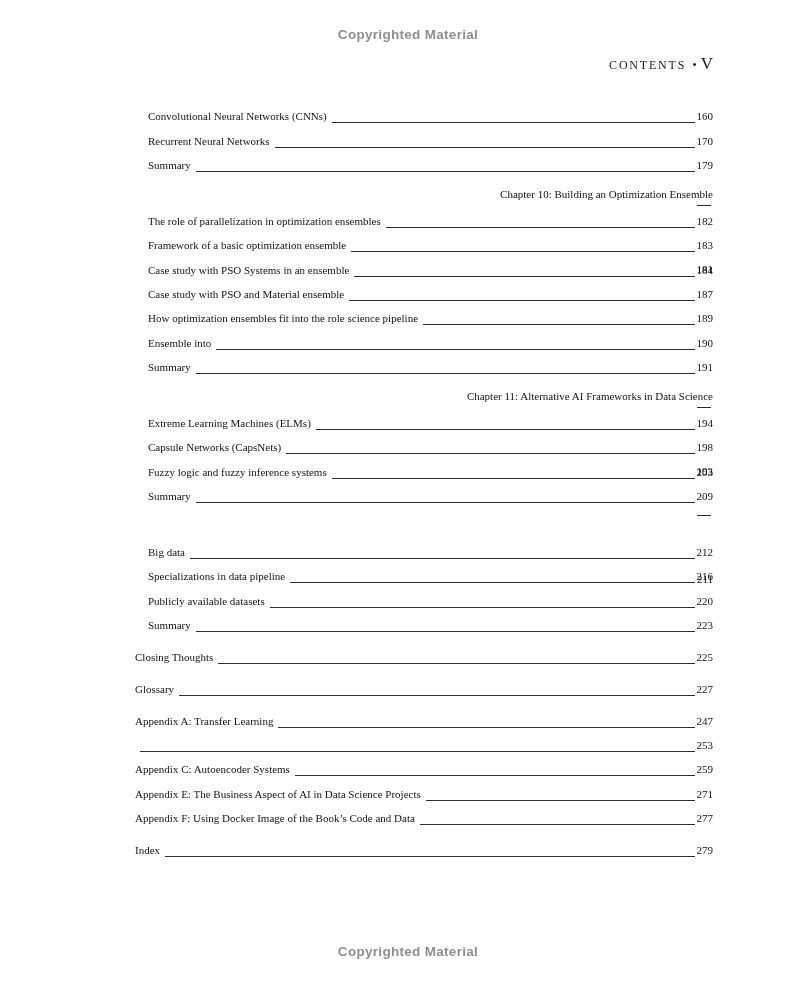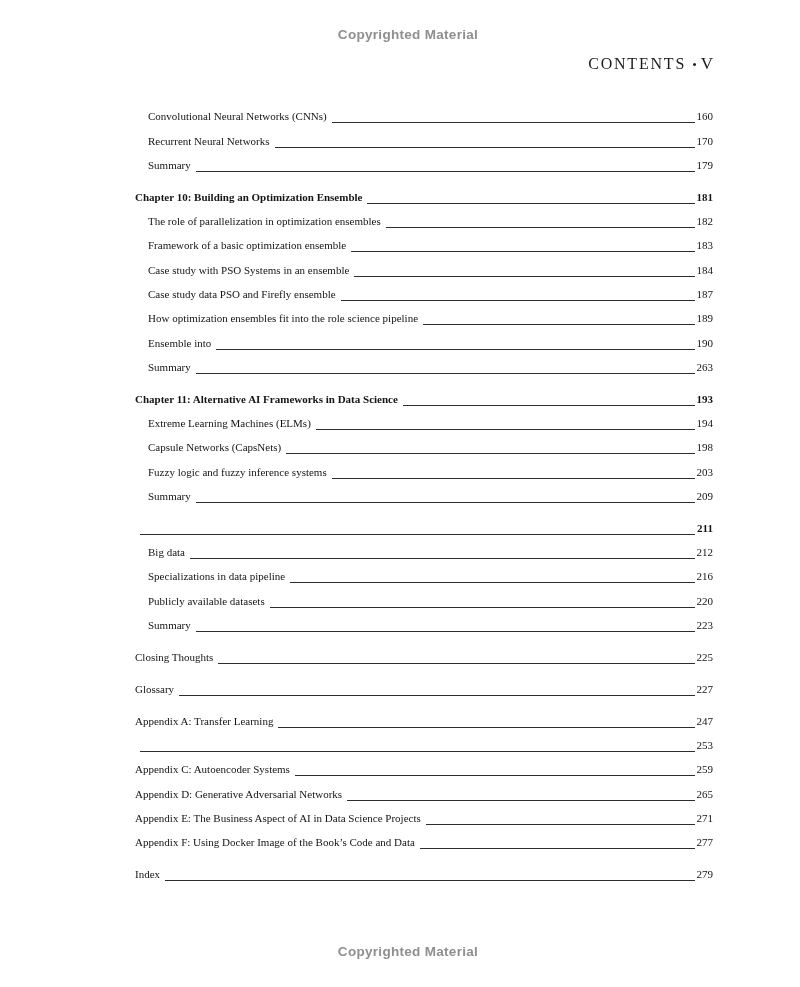--- a/index.html
+++ b/index.html
@@ -25,21 +25,21 @@
   .watermark.bottom { top: 944px; }
 
   .page-header {
     position: absolute;
     top: 54px; left: 135px; width: 578px;
     text-align: right;
     color: #1c1c1c;
     white-space: nowrap;
   }
   .page-header .hdr-title {
-    font-size: 16px;
+    font-size: 12px;
     letter-spacing: 1.8px;
     font-variant: small-caps;
     text-transform: uppercase;
     margin-top: 44px;
   }
   .page-header .hdr-bullet { font-size: 13px; margin: 0 4px 0 6px; }
   .page-header .hdr-page  { font-size: 17px; }
 
   .toc {
     position: absolute;
@@ -47,21 +47,21 @@
   }
   .group + .group { margin-top: 7.6px; }
   .row {
     display: flex;
     align-items: flex-end;
     height: 24.3px;
     font-size: 11px;
     line-height: 22px;
     color: #141414;
   }
-  .row.chapter { font-weight: bold; }
+  .row.chapter { font-weight: normal; flex-direction: column; }
   .row.sub { padding-left: 13px; }
   .title { white-space: nowrap; flex: 0 0 auto; }
   .leader {
     flex: 1 1 auto;
     min-width: 14px;
     border-bottom: 1.4px solid #2e2e2e;
     margin: 0 2px 4px 5px;
   }
   .pagenum { white-space: nowrap; flex: 0 0 auto; margin-top: 48px; }
 </style>
@@ -107,38 +107,38 @@
         <span class="title">Framework of a basic optimization ensemble</span>
         <span class="leader"></span>
         <span class="pagenum">183</span>
       </div>
       <div class="row sub">
         <span class="title">Case study with PSO Systems in an ensemble</span>
         <span class="leader"></span>
         <span class="pagenum">184</span>
       </div>
       <div class="row sub">
-        <span class="title">Case study data PSO and Firefly ensemble</span>
+        <span class="title">Case study with PSO and Material ensemble</span>
         <span class="leader"></span>
         <span class="pagenum">187</span>
       </div>
       <div class="row sub">
         <span class="title">How optimization ensembles fit into the role science pipeline</span>
         <span class="leader"></span>
         <span class="pagenum">189</span>
       </div>
       <div class="row sub">
         <span class="title">Ensemble into</span>
         <span class="leader"></span>
         <span class="pagenum">190</span>
       </div>
       <div class="row sub">
         <span class="title">Summary</span>
         <span class="leader"></span>
-        <span class="pagenum">263</span>
+        <span class="pagenum">191</span>
       </div>
     </div>
     <div class="group">
       <div class="row chapter">
         <span class="title">Chapter 11: Alternative AI Frameworks in Data Science</span>
         <span class="leader"></span>
         <span class="pagenum">193</span>
       </div>
       <div class="row sub">
         <span class="title">Extreme Learning Machines (ELMs)</span>
@@ -210,25 +210,20 @@
       <div class="row plain">
         <span class="leader"></span>
         <span class="pagenum">253</span>
       </div>
       <div class="row plain">
         <span class="title">Appendix C: Autoencoder Systems</span>
         <span class="leader"></span>
         <span class="pagenum">259</span>
       </div>
       <div class="row plain">
-        <span class="title">Appendix D: Generative Adversarial Networks</span>
-        <span class="leader"></span>
-        <span class="pagenum">265</span>
-      </div>
-      <div class="row plain">
         <span class="title">Appendix E: The Business Aspect of AI in Data Science Projects</span>
         <span class="leader"></span>
         <span class="pagenum">271</span>
       </div>
       <div class="row plain">
         <span class="title">Appendix F: Using Docker Image of the Book’s Code and Data</span>
         <span class="leader"></span>
         <span class="pagenum">277</span>
       </div>
     </div>

